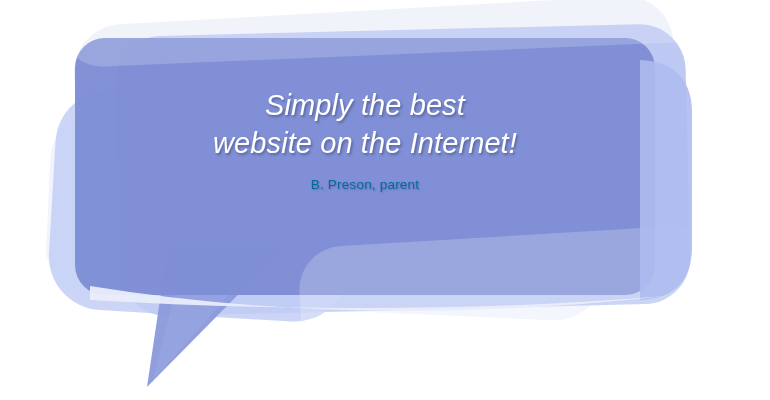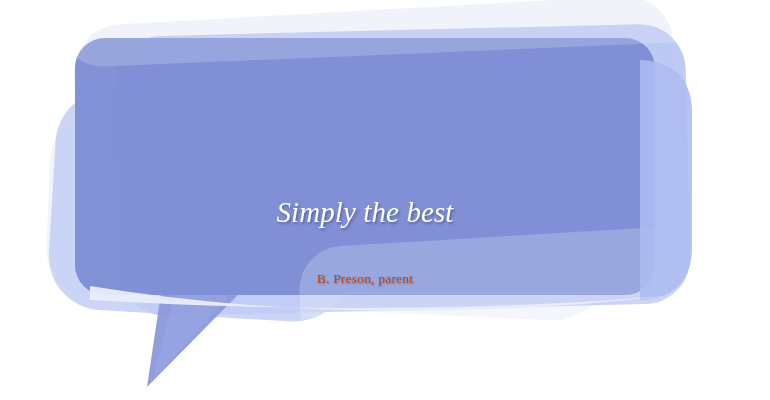--- a/index.html
+++ b/index.html
@@ -23,51 +23,50 @@
     position: absolute;
     left: 0;
     top: 0;
     width: 770px;
     height: 400px;
   }
 
   .text-layer {
     position: absolute;
     left: 75px;
-    top: 30px;
+    top: 40px;
     width: 580px;
     height: 257px;
     display: flex;
     flex-direction: column;
     align-items: center;
-    justify-content: flex-end;
+    justify-content: flex-start;
     box-sizing: border-box;
     padding-top: 46px;
     pointer-events: none;
-    font-family: Liberation Serif, serif;
   }
 
   .quote {
     text-align: center;
     font-style: italic;
     font-size: 29px;
     line-height: 38px;
     color: #ffffff;
     letter-spacing: 0.1px;
     text-shadow: 1.5px 2px 2.5px rgba(40, 48, 90, 0.45);
     white-space: nowrap;
   }
   .quote .line {
     display: block;
   }
 
   .attribution {
-    margin-top: 40px;
+    margin-top: 15px;
     font-size: 13.5px;
-    color: #c2410c;
+    color: #0369a1;
     letter-spacing: 0.2px;
     text-shadow: 1px 1px 2px rgba(40, 48, 90, 0.35);
   }
 </style>
 </head>
 <body>
 
 <div id="stage">
 
   <svg id="art" viewBox="0 0 770 400" xmlns="http://www.w3.org/2000/svg">
@@ -119,17 +118,18 @@
       <g>
         <path d="M 90 286 Q 360 330 666 296 Q 400 318 90 300 Z" fill="#e9edfb" fill-opacity="0.95"></path>
       </g>
 
     </g>
   </svg>
 
   <div class="text-layer">
     <div class="quote">
       <span class="line">Simply the best</span>
+      <span class="line">website on the Internet!</span>
     </div>
     <div class="attribution">B. Preson, parent</div>
   </div>
 
 </div>
 
 </body></html>

